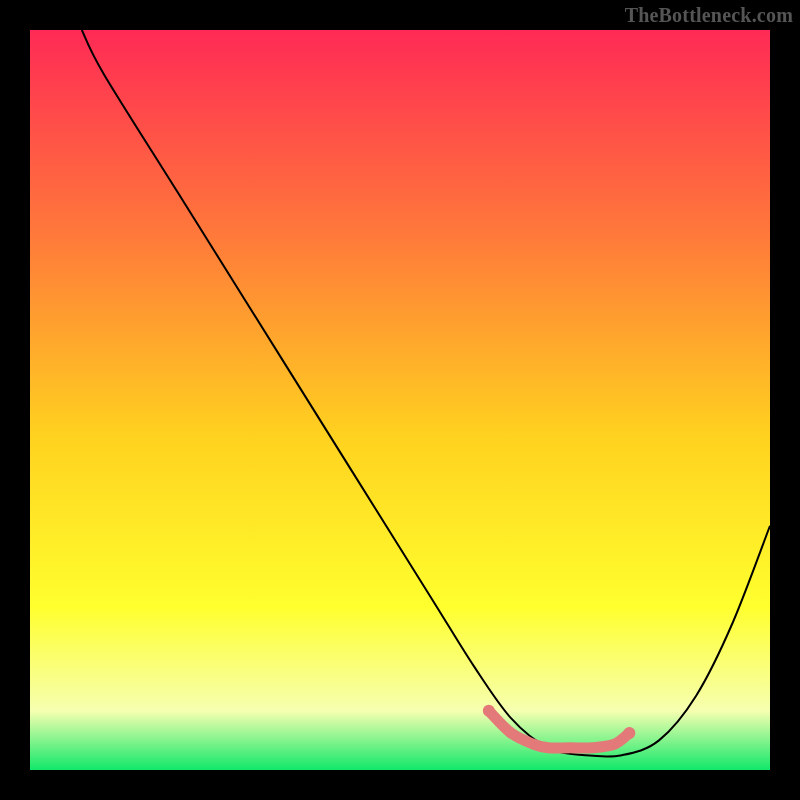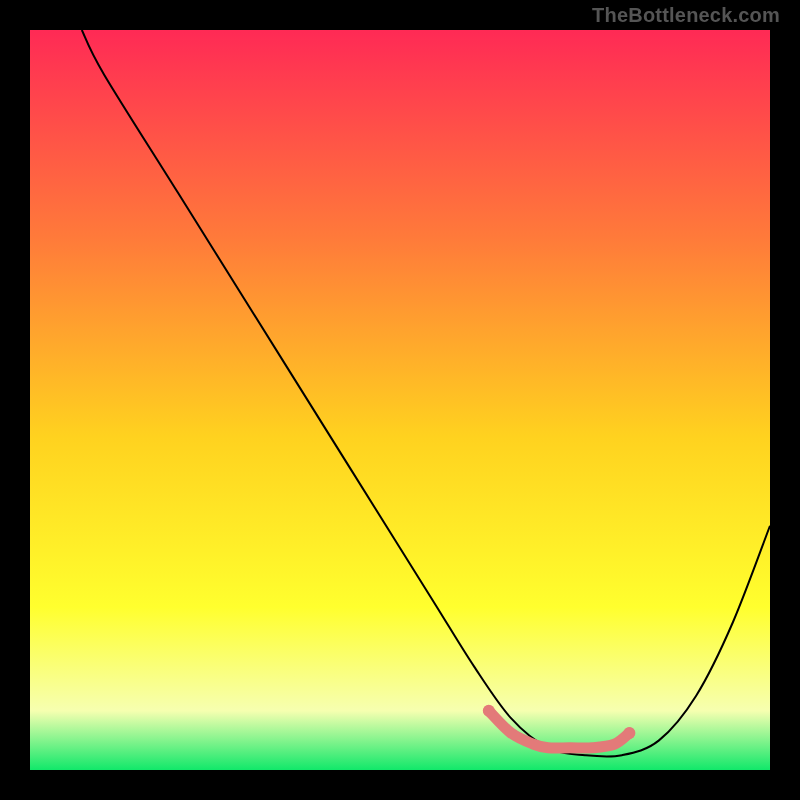--- a/index.html
+++ b/index.html
@@ -13,26 +13,27 @@
   }
   .outer {
     position: relative;
     width: 800px;
     height: 800px;
     background: #000;
   }
   .attribution {
     position: absolute;
     top: 4px;
-    right: 20px;
+    right: 7px;
     color: #555555;
     font-size: 20px;
     font-weight: 600;
     letter-spacing: 0.2px;
     z-index: 5;
+    font-family: Liberation Serif, serif;
   }
   .plot {
     position: absolute;
     left: 30px;
     top: 30px;
     width: 740px;
     height: 740px;
   }
   .plot svg {
     display: block;

